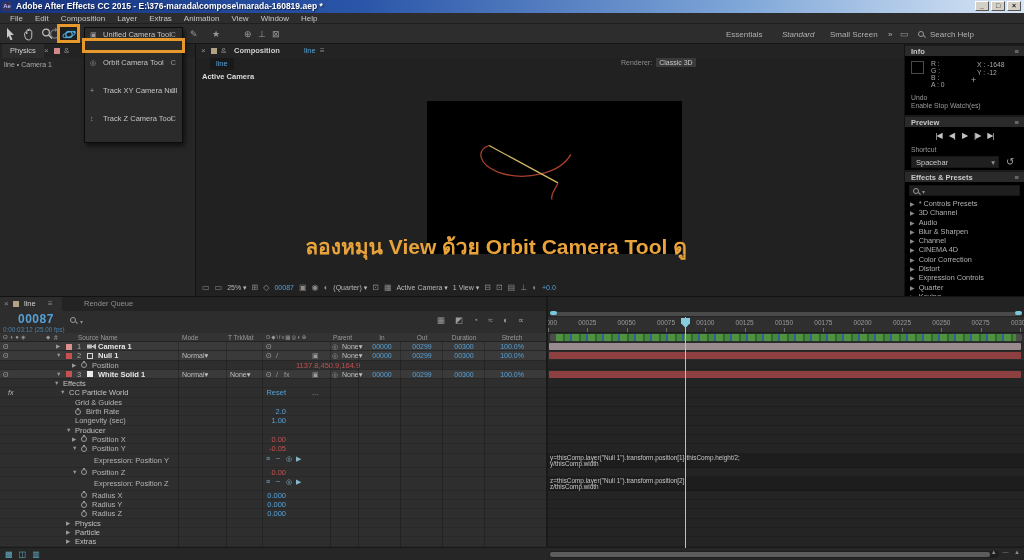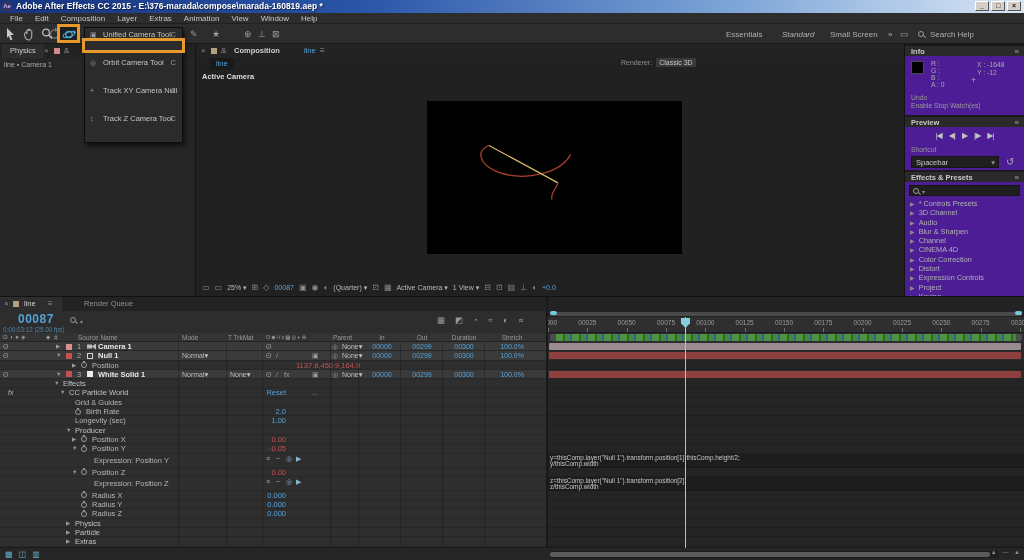--- a/index.html
+++ b/index.html
@@ -64,21 +64,21 @@
   .viewlabel { position:absolute; left:6px; top:28px; font-size:7.5px; font-weight:bold; color:#dcdcdc; }
   .viewport { position:absolute; left:231px; top:57px; width:255px; height:153px; background:#000; }
   .caption { position:absolute; left:10px; top:186px; width:580px; text-align:center;
     font-size:21px; font-weight:bold; color:#e9a33b; white-space:nowrap; }
   .comp-status { position:absolute; left:0; bottom:2px; right:0; height:13px; display:flex;
     align-items:center; gap:5px; padding-left:6px; font-size:7px; color:#9a9a9a; }
   .comp-status .csic { font-size:8px; color:#8d8d8d; }
   .comp-status .cstx { color:#b8b8b8; }
   .comp-status .blue { color:#56a0d6; }
 
-  .right-col { position:absolute; left:905px; top:0; width:119px; height:252px; background:#4c1d95; }
+  .right-col { position:absolute; left:905px; top:0; width:119px; height:252px; background:#000000; }
   .rpanel { position:absolute; left:0; right:0; }
   .rphead { position:absolute; left:0; right:0; top:0; height:12px; background:#2a2a2a;
     border-top:2px solid #1a1a1a; font-size:7.5px; font-weight:bold; color:#c8c8c8;
     line-height:12px; padding-left:6px; }
   .rphead .hamb { position:absolute; right:5px; color:#999; font-weight:normal; }
   .info-swatch { position:absolute; left:6px; top:17px; width:13px; height:13px; background:#000; border:1px solid #4a4a4a; }
   .inflbl { position:absolute; font-size:6.8px; color:#a8a8a8; line-height:7px; }
   .transport { position:absolute; left:0; right:0; top:16px; display:flex; justify-content:center; gap:7px; }
   .trbtn { font-size:8px; color:#c2c2c2; letter-spacing:-1px; }
   .shortcut-select { position:absolute; left:6px; top:41px; width:88px; height:12px; background:#1f1f1f;
@@ -261,20 +261,21 @@
       <div class="comp-subtab">line</div>
       <div class="renderer"><span>Renderer:</span><b>Classic 3D</b></div>
       <div class="viewlabel">Active Camera</div>
       <div class="viewport">
         <svg width="255" height="153" viewBox="0 0 259 155">
           <path d="M146,54 C136,73 100,82 72,72 C52,64 50,50 63,45" fill="none" stroke="#a8402c" stroke-width="1.3"></path>
           <path d="M63,45 L133,83" fill="none" stroke="#d6ba63" stroke-width="1.3"></path>
           <path d="M133,83 C130,91 125,94 127,100" fill="none" stroke="#a8402c" stroke-width="1.3"></path>
         </svg>
       </div>
+      <div class="caption">ลองหมุน View ด้วย Orbit Camera Tool ดู</div>
       <div class="comp-status" id="compstatus">
           <span class="csic">▭</span>
           <span class="csic">▭</span>
           <span class="cstx">25% <span>▾</span></span>
           <span class="csic">⊞</span>
           <span class="csic">◇</span>
           <span class="cstx blue">00087</span>
           <span class="csic">▣</span>
           <span class="csic">◉</span>
           <span class="csic">◐</span>
@@ -334,21 +335,21 @@
         <div class="fx-list" id="fxlist">
             <div class="fx-item"><span class="tw">▶</span><span>* Controls Presets</span></div>
             <div class="fx-item"><span class="tw">▶</span><span>3D Channel</span></div>
             <div class="fx-item"><span class="tw">▶</span><span>Audio</span></div>
             <div class="fx-item"><span class="tw">▶</span><span>Blur &amp; Sharpen</span></div>
             <div class="fx-item"><span class="tw">▶</span><span>Channel</span></div>
             <div class="fx-item"><span class="tw">▶</span><span>CINEMA 4D</span></div>
             <div class="fx-item"><span class="tw">▶</span><span>Color Correction</span></div>
             <div class="fx-item"><span class="tw">▶</span><span>Distort</span></div>
             <div class="fx-item"><span class="tw">▶</span><span>Expression Controls</span></div>
-            <div class="fx-item"><span class="tw">▶</span><span>Project</span></div>
+            <div class="fx-item"><span class="tw">▶</span><span>Quarter</span></div>
             <div class="fx-item"><span class="tw">▶</span><span>Keying</span></div>
           </div>
       </div>
     </div>
   </div>
 
   <div class="timeline">
     <div class="tl-tabs">
       <div class="ptab" style="left:0;width:62px;padding:0">
         <span class="tbic" style="left:4px">×</span>

